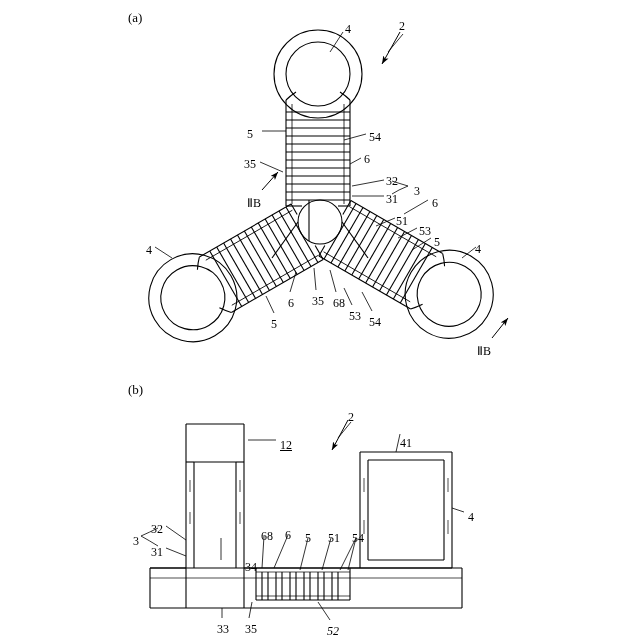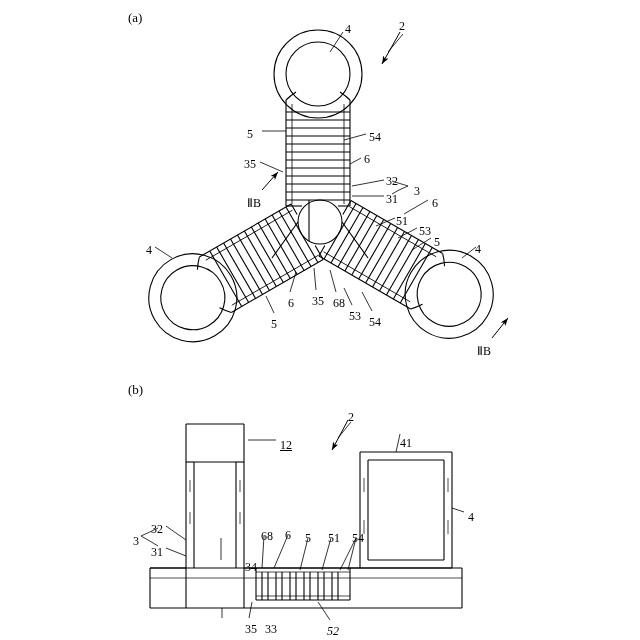--- a/index.html
+++ b/index.html
@@ -281,18 +281,18 @@
       <div class="ref" style="left: 468px; top: 510px;">4</div>
       <div class="ref" style="left: 151px; top: 522px;">32</div>
       <div class="ref" style="left: 217px; top: 560px; margin-left: 28px;">34</div>
       <div class="ref" style="left: 261px; top: 529px;">68</div>
       <div class="ref" style="left: 285px; top: 528px;">6</div>
       <div class="ref" style="left: 305px; top: 531px;">5</div>
       <div class="ref" style="left: 328px; top: 531px;">51</div>
       <div class="ref" style="left: 352px; top: 531px;">54</div>
       <div class="ref" style="left: 133px; top: 534px;">3</div>
       <div class="ref" style="left: 151px; top: 545px;">31</div>
-      <div class="ref" style="left: 217px; top: 622px; margin-left: 48px;">33</div>
+      <div class="ref" style="left: 217px; top: 622px;">33</div>
       <div class="ref" style="left: 245px; top: 622px;">35</div>
       <div class="ref" style="left: 327px; top: 624px; font-style: italic;">52</div>
     </div>
 
 </div>
 
 </body></html>

